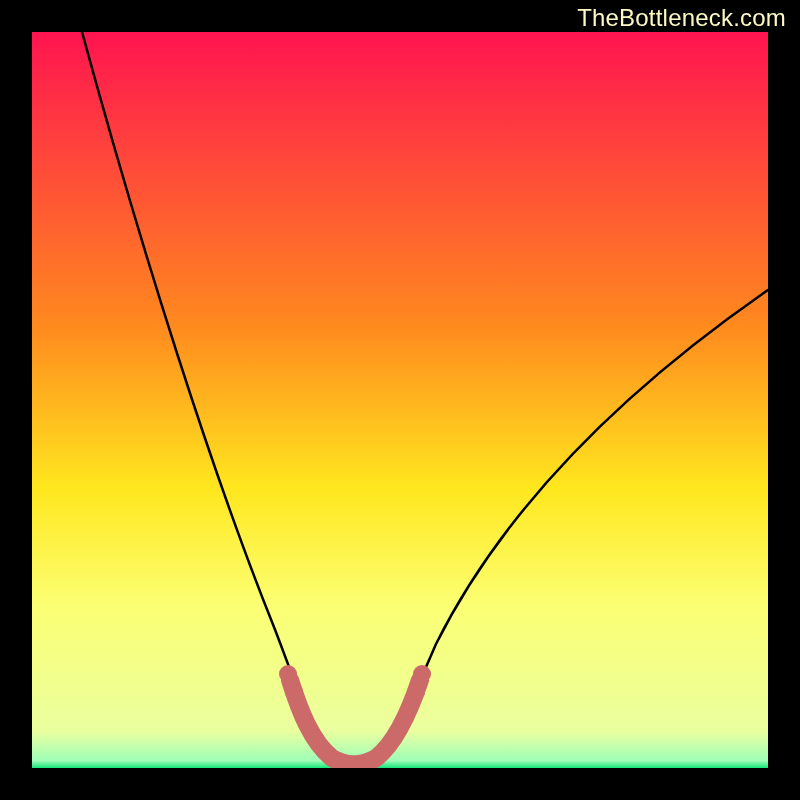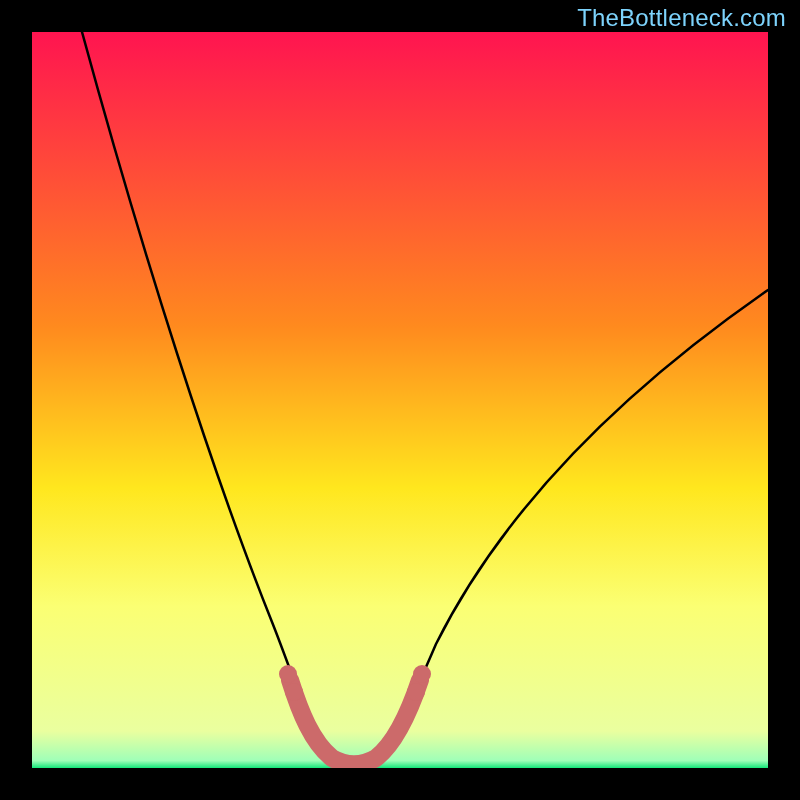--- a/index.html
+++ b/index.html
@@ -8,21 +8,21 @@
     height: 800px;
     background: #000;
     position: relative;
     overflow: hidden;
     font-family: Arial, Helvetica, sans-serif;
   }
   .watermark {
     position: absolute;
     top: 4px;
     right: 14px;
-    color: #7dd3fc;
+    color: #fef9c3;
     font-size: 24px;
     font-weight: 500;
     z-index: 10;
     letter-spacing: 0.2px;
   }
   .plot-area {
     position: absolute;
     left: 32px;
     top: 32px;
     width: 736px;

